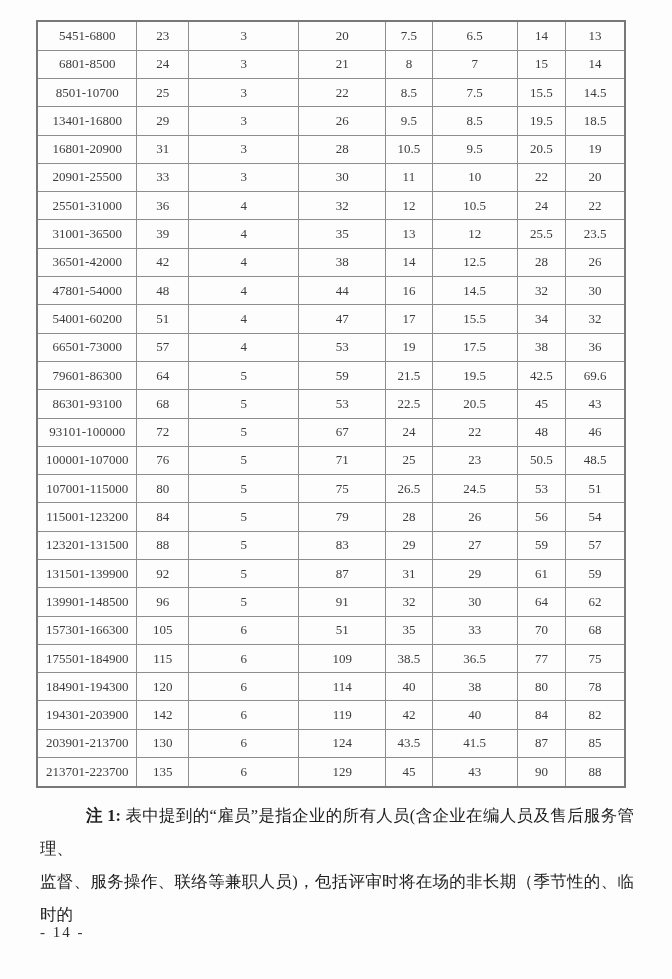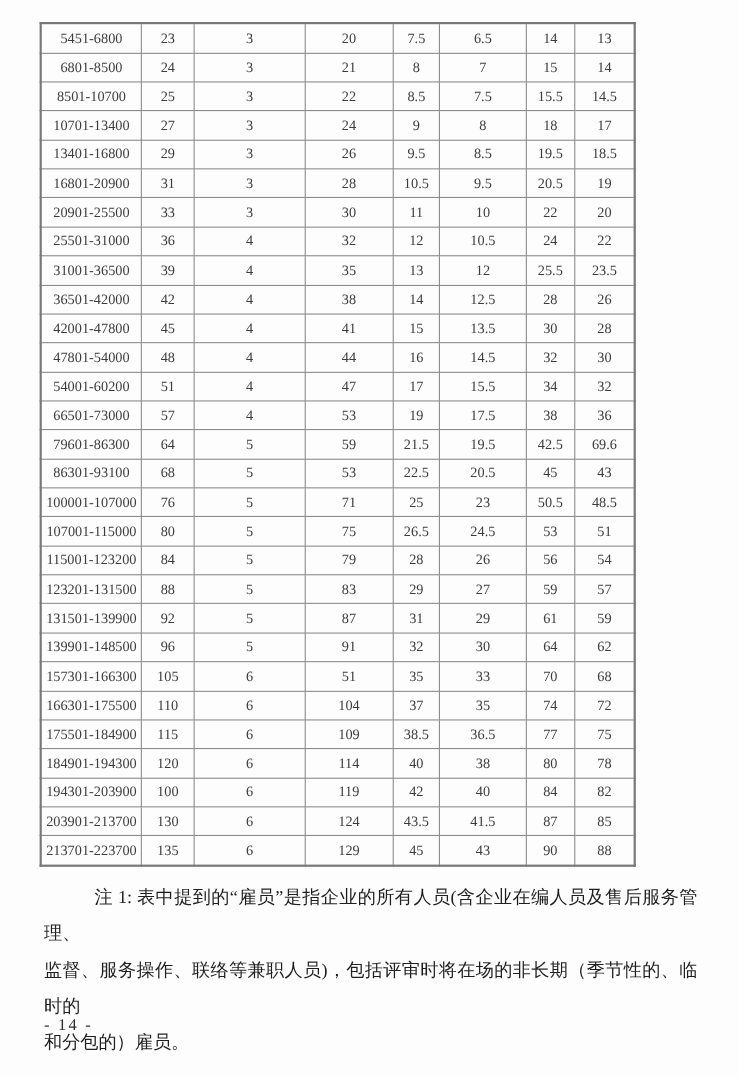--- a/index.html
+++ b/index.html
@@ -14,21 +14,21 @@
   }
   .page {
     position: absolute;
     inset: 0;
     background: #fdfdfd;
   }
   table.fee-table {
     position: absolute;
     left: 36px;
     top: 20px;
-    width: 542px;
+    width: 590px;
     height: 768px;
     border-collapse: collapse;
     table-layout: fixed;
     border: 2px solid #787878;
   }
   table.fee-table td {
     border: 1px solid #8d8d8d;
     padding: 0 2px;
     text-align: center;
     vertical-align: middle;
@@ -42,21 +42,21 @@
     position: absolute;
     left: 40px;
     top: 799px;
     width: 594px;
     font-size: 16.5px;
     line-height: 33px;
     color: #1f1f1f;
     text-align: justify;
   }
   .note .line1 { text-indent: 46px; }
-  .note .prefix { font-weight: normal; }
+  .note .prefix { font-weight: bold; }
   .page-number {
     position: absolute;
     left: 40px;
     top: 924px;
     font-size: 15px;
     color: #2e2e2e;
     letter-spacing: 2px;
     font-family: "Liberation Serif", "DejaVu Serif", serif;
   }
 </style>
@@ -101,30 +101,20 @@
           <td>8501-10700</td>
           <td>25</td>
           <td>3</td>
           <td>22</td>
           <td>8.5</td>
           <td>7.5</td>
           <td>15.5</td>
           <td>14.5</td>
         </tr>
         <tr>
-          <td>10701-13400</td>
-          <td>27</td>
-          <td>3</td>
-          <td>24</td>
-          <td>9</td>
-          <td>8</td>
-          <td>18</td>
-          <td>17</td>
-        </tr>
-        <tr>
           <td>13401-16800</td>
           <td>29</td>
           <td>3</td>
           <td>26</td>
           <td>9.5</td>
           <td>8.5</td>
           <td>19.5</td>
           <td>18.5</td>
         </tr>
         <tr>
@@ -171,30 +161,20 @@
           <td>36501-42000</td>
           <td>42</td>
           <td>4</td>
           <td>38</td>
           <td>14</td>
           <td>12.5</td>
           <td>28</td>
           <td>26</td>
         </tr>
         <tr>
-          <td>42001-47800</td>
-          <td>45</td>
-          <td>4</td>
-          <td>41</td>
-          <td>15</td>
-          <td>13.5</td>
-          <td>30</td>
-          <td>28</td>
-        </tr>
-        <tr>
           <td>47801-54000</td>
           <td>48</td>
           <td>4</td>
           <td>44</td>
           <td>16</td>
           <td>14.5</td>
           <td>32</td>
           <td>30</td>
         </tr>
         <tr>
@@ -231,20 +211,30 @@
           <td>86301-93100</td>
           <td>68</td>
           <td>5</td>
           <td>53</td>
           <td>22.5</td>
           <td>20.5</td>
           <td>45</td>
           <td>43</td>
         </tr>
         <tr>
+          <td>93101-100000</td>
+          <td>72</td>
+          <td>5</td>
+          <td>67</td>
+          <td>24</td>
+          <td>22</td>
+          <td>48</td>
+          <td>46</td>
+        </tr>
+        <tr>
           <td>100001-107000</td>
           <td>76</td>
           <td>5</td>
           <td>71</td>
           <td>25</td>
           <td>23</td>
           <td>50.5</td>
           <td>48.5</td>
         </tr>
         <tr>
@@ -301,30 +291,20 @@
           <td>157301-166300</td>
           <td>105</td>
           <td>6</td>
           <td>51</td>
           <td>35</td>
           <td>33</td>
           <td>70</td>
           <td>68</td>
         </tr>
         <tr>
-          <td>166301-175500</td>
-          <td>110</td>
-          <td>6</td>
-          <td>104</td>
-          <td>37</td>
-          <td>35</td>
-          <td>74</td>
-          <td>72</td>
-        </tr>
-        <tr>
           <td>175501-184900</td>
           <td>115</td>
           <td>6</td>
           <td>109</td>
           <td>38.5</td>
           <td>36.5</td>
           <td>77</td>
           <td>75</td>
         </tr>
         <tr>
@@ -332,21 +312,21 @@
           <td>120</td>
           <td>6</td>
           <td>114</td>
           <td>40</td>
           <td>38</td>
           <td>80</td>
           <td>78</td>
         </tr>
         <tr>
           <td>194301-203900</td>
-          <td>100</td>
+          <td>142</td>
           <td>6</td>
           <td>119</td>
           <td>42</td>
           <td>40</td>
           <td>84</td>
           <td>82</td>
         </tr>
         <tr>
           <td>203901-213700</td>
           <td>130</td>
@@ -366,18 +346,17 @@
           <td>43</td>
           <td>90</td>
           <td>88</td>
         </tr>
       </tbody>
   </table>
 
   <div class="note">
     <div class="line1"><span class="prefix">注 1:</span><span> 表中提到的“雇员”是指企业的所有人员(含企业在编人员及售后服务管理、</span></div>
     <div>监督、服务操作、联络等兼职人员)，包括评审时将在场的非长期（季节性的、临时的</div>
-    <div>和分包的）雇员。</div>
   </div>
 
   <div class="page-number">- 14 -</div>
 
 </div>
 
 </body></html>

